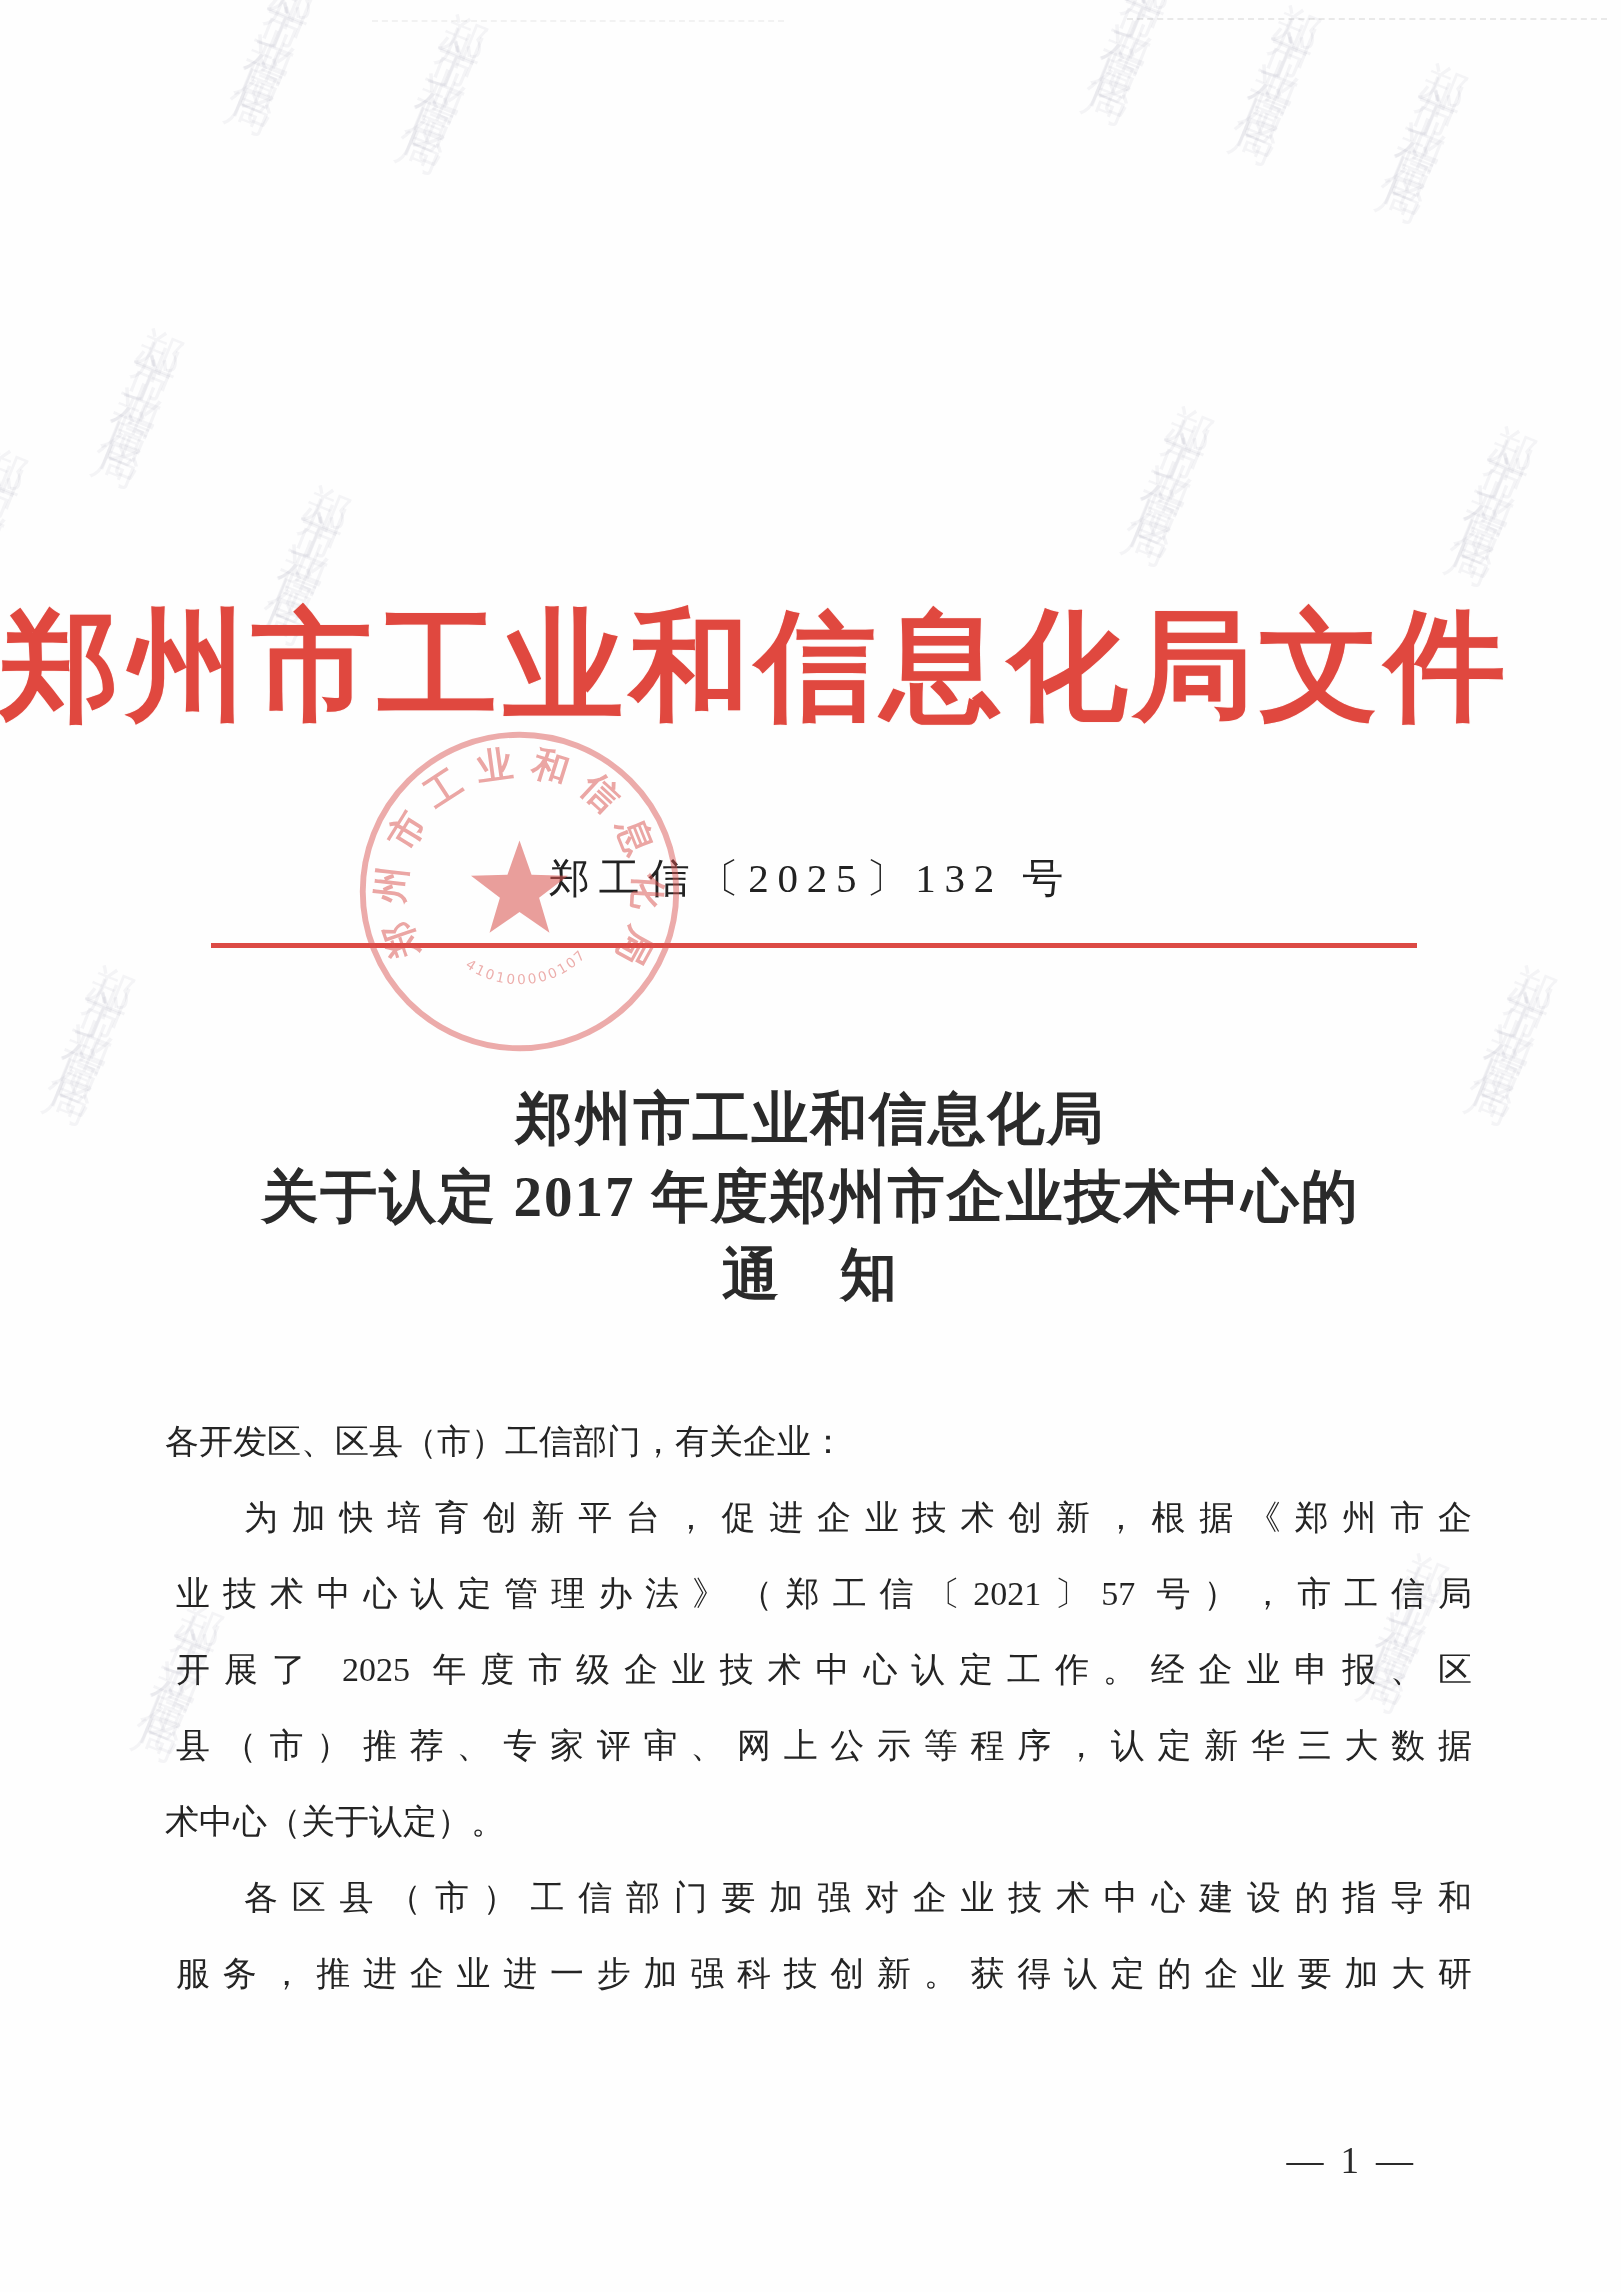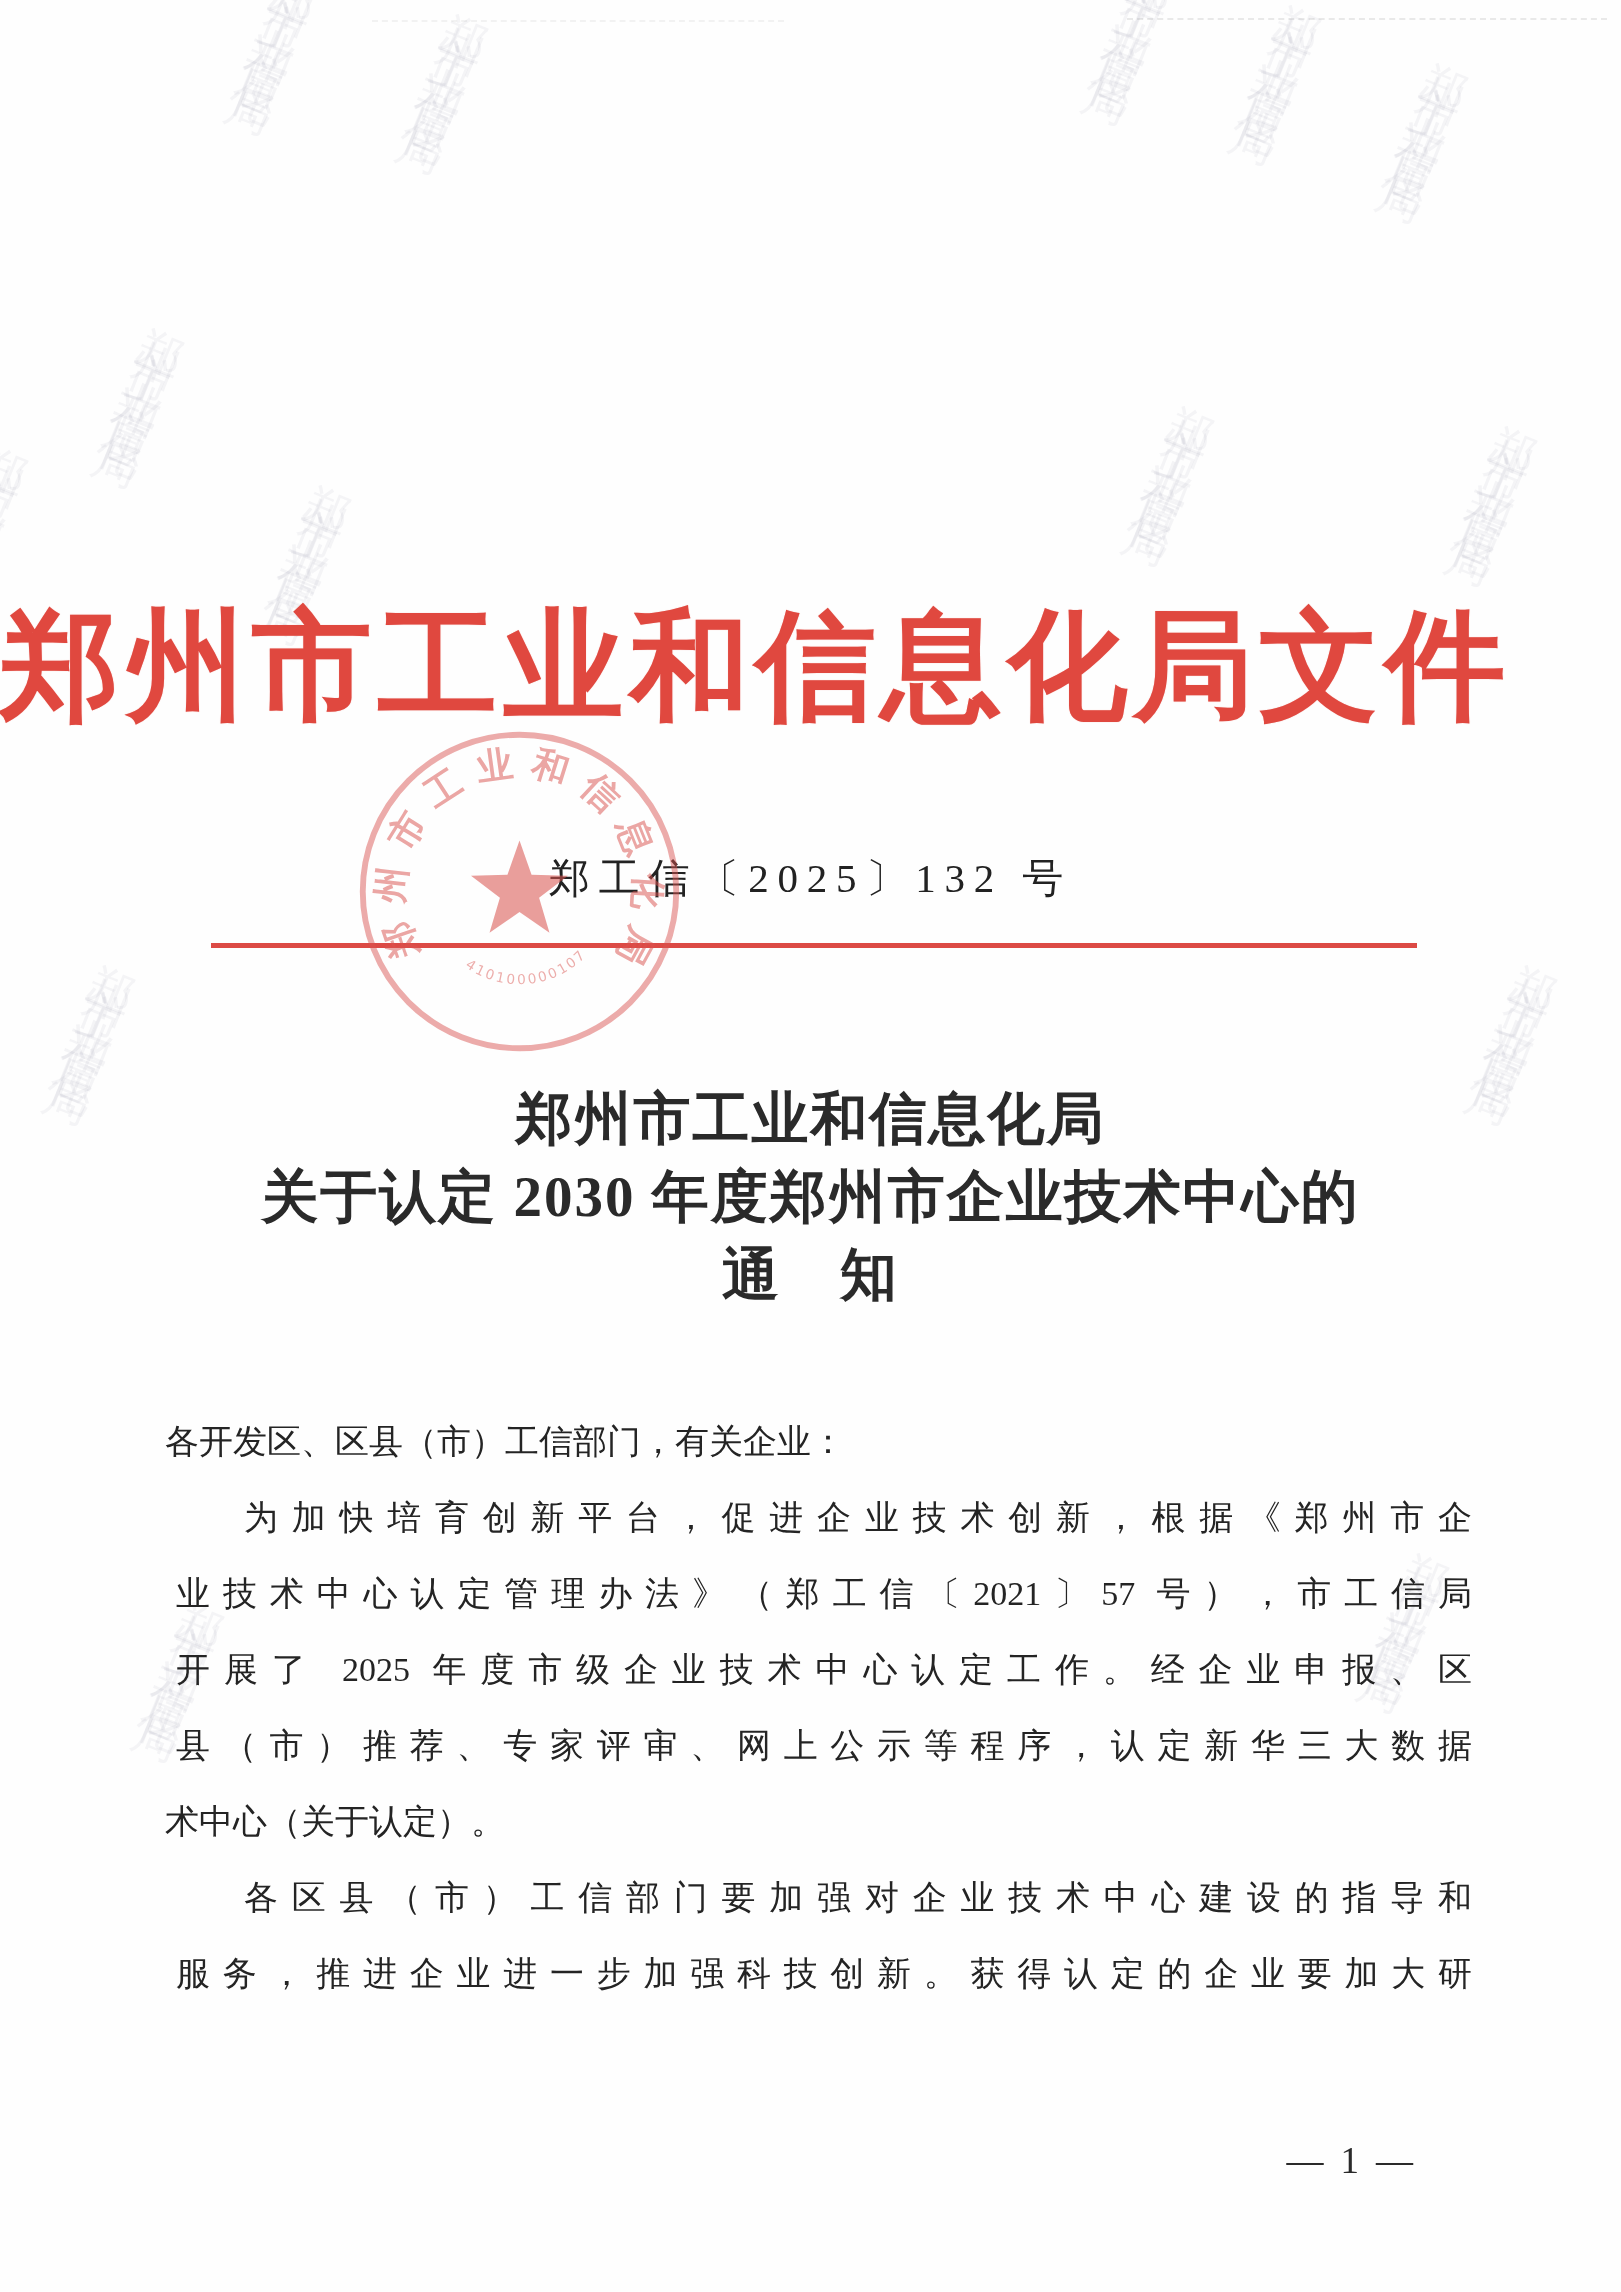--- a/index.html
+++ b/index.html
@@ -159,21 +159,21 @@
     <text font-size="37" font-weight="bold" fill="#d9534f" opacity="0.66" letter-spacing="15" font-family="Liberation Serif, DejaVu Serif, serif">
       <textPath href="#sealArcTop" startOffset="5%">郑州市工业和信息化局</textPath>
     </text>
     <text font-size="14" fill="#d9534f" opacity="0.6" letter-spacing="2.5" font-family="DejaVu Sans, sans-serif">
       <textPath href="#sealArcBottom" startOffset="10%">4101000001078</textPath>
     </text>
   </svg>
 
   <div class="doc-title">
     <div>郑州市工业和信息化局</div>
-    <div>关于认定 2030 年度郑州市企业技术中心的</div>
+    <div>关于认定 2017 年度郑州市企业技术中心的</div>
     <div>通　知</div>
   </div>
 
   <div class="body-text">
     <div class="line">各开发区、区县（市）工信部门，有关企业：</div>
     <div class="line indent justify">为加快培育创新平台，促进企业技术创新，根据《郑州市企</div>
     <div class="line justify">业技术中心认定管理办法》（郑工信〔2021〕57 号），市工信局</div>
     <div class="line justify">开展了 2025 年度市级企业技术中心认定工作。经企业申报、区</div>
     <div class="line justify">县（市）推荐、专家评审、网上公示等程序，认定新华三大数据</div>
     <div class="line">术中心（关于认定）。</div>

